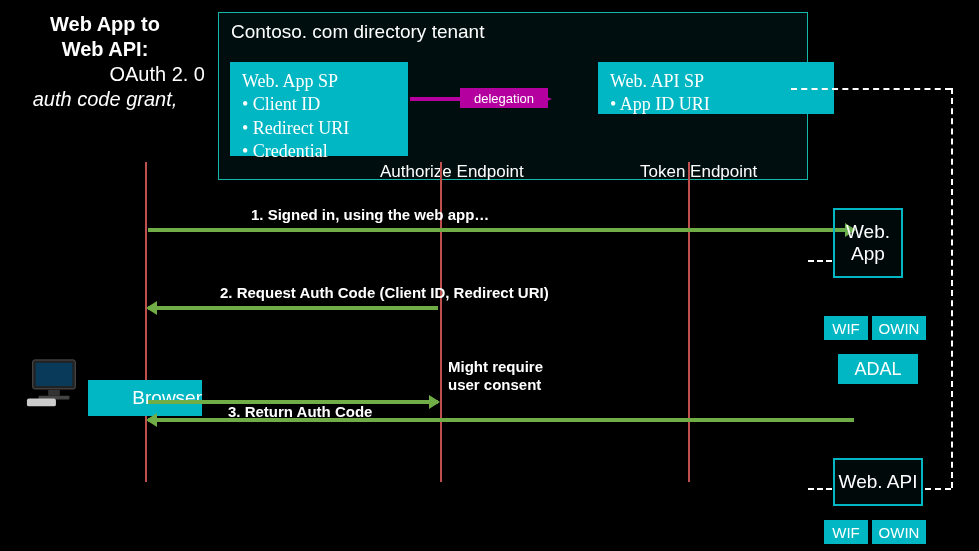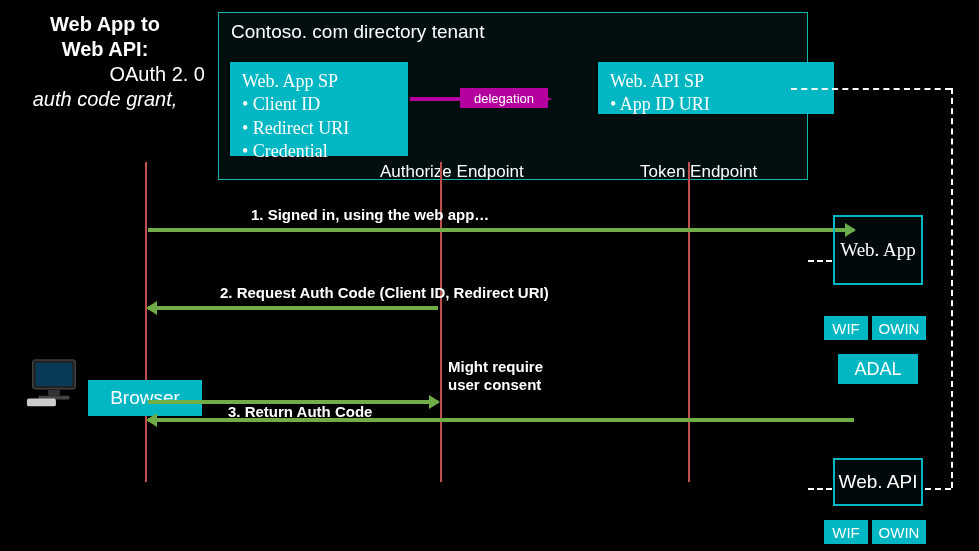--- a/index.html
+++ b/index.html
@@ -86,21 +86,21 @@
   .vline.auth-line { left: 440px; }
   .vline.token-line { left: 688px; }
 
   .browser-box {
     position: absolute;
     left: 88px;
     top: 380px;
     width: 114px;
     height: 36px;
     background: #00b7c3;
-    text-align: center;
+    text-align: right;
     font-size: 19px;
     line-height: 36px;
   }
   .monitor {
     position: absolute;
     left: 25px;
     top: 358px;
     width: 58px;
   }
 
@@ -137,21 +137,21 @@
     position: absolute;
     border: 2px solid #00b7c3;
     background: rgba(0,183,195,0.05);
     text-align: center;
     font-size: 19px;
     font-weight: 400;
     display: flex;
     align-items: center;
     justify-content: center;
   }
-  .webapp-box { left: 833px; top: 215px; width: 90px; height: 70px; font-family: Liberation Serif, serif; }
+  .webapp-box { left: 833px; top: 208px; width: 70px; height: 70px; }
   .webapi-box { left: 833px; top: 458px; width: 90px; height: 48px; }
 
   .chip {
     position: absolute;
     background: #00b7c3;
     font-size: 15px;
     display: flex;
     align-items: center;
     justify-content: center;
     height: 24px;

